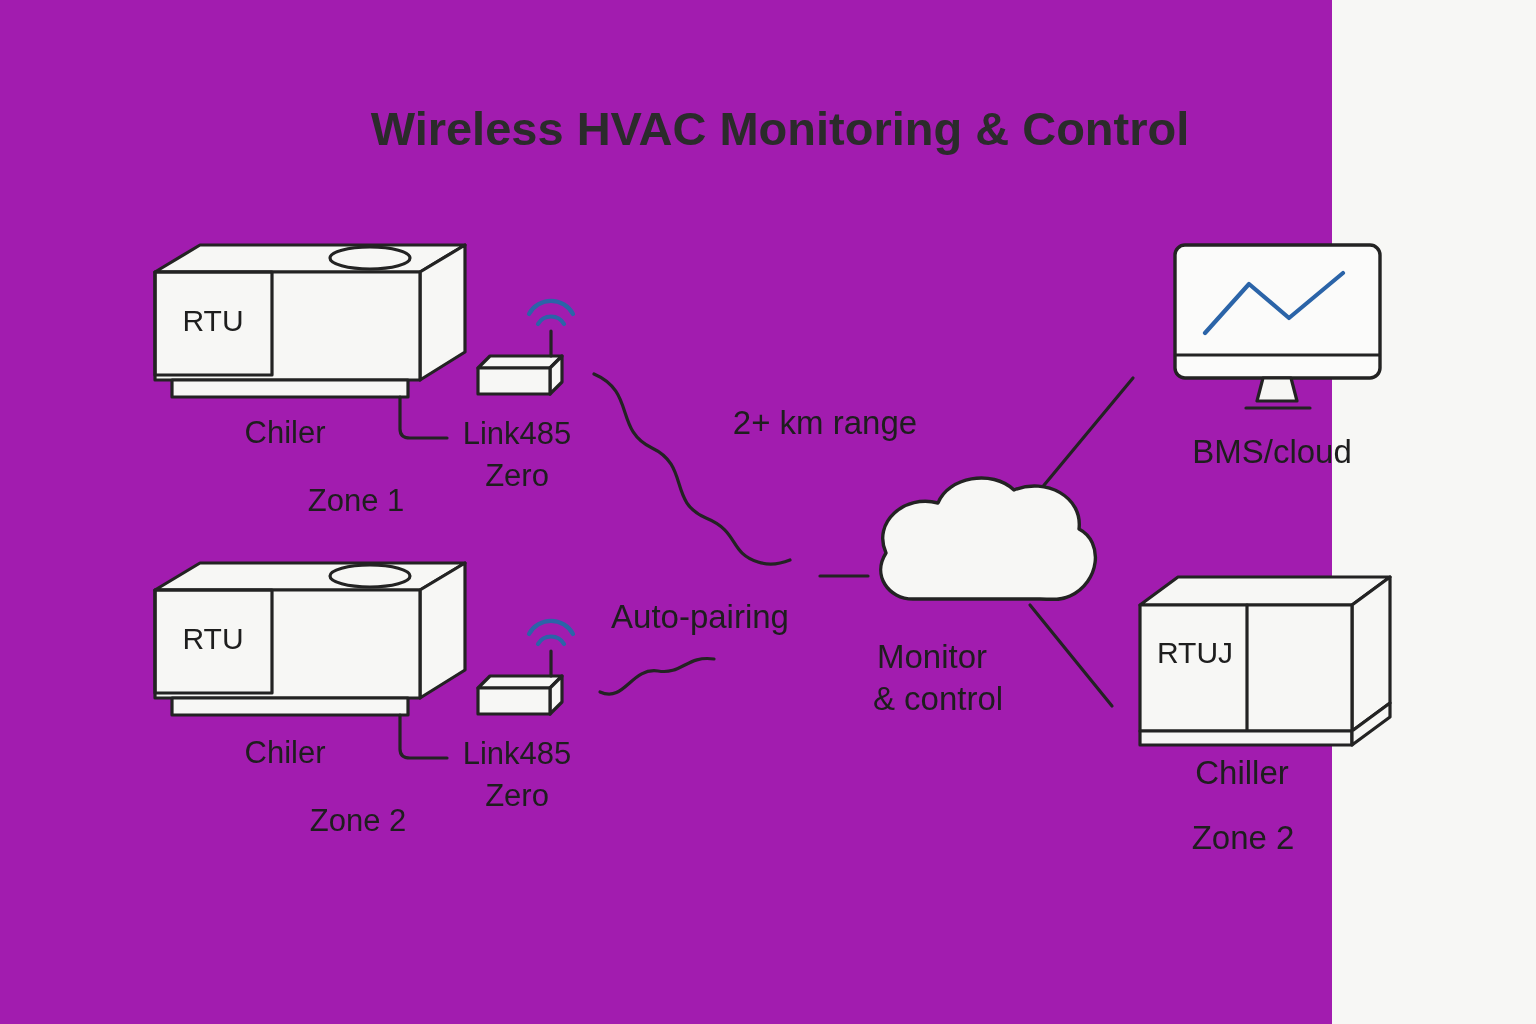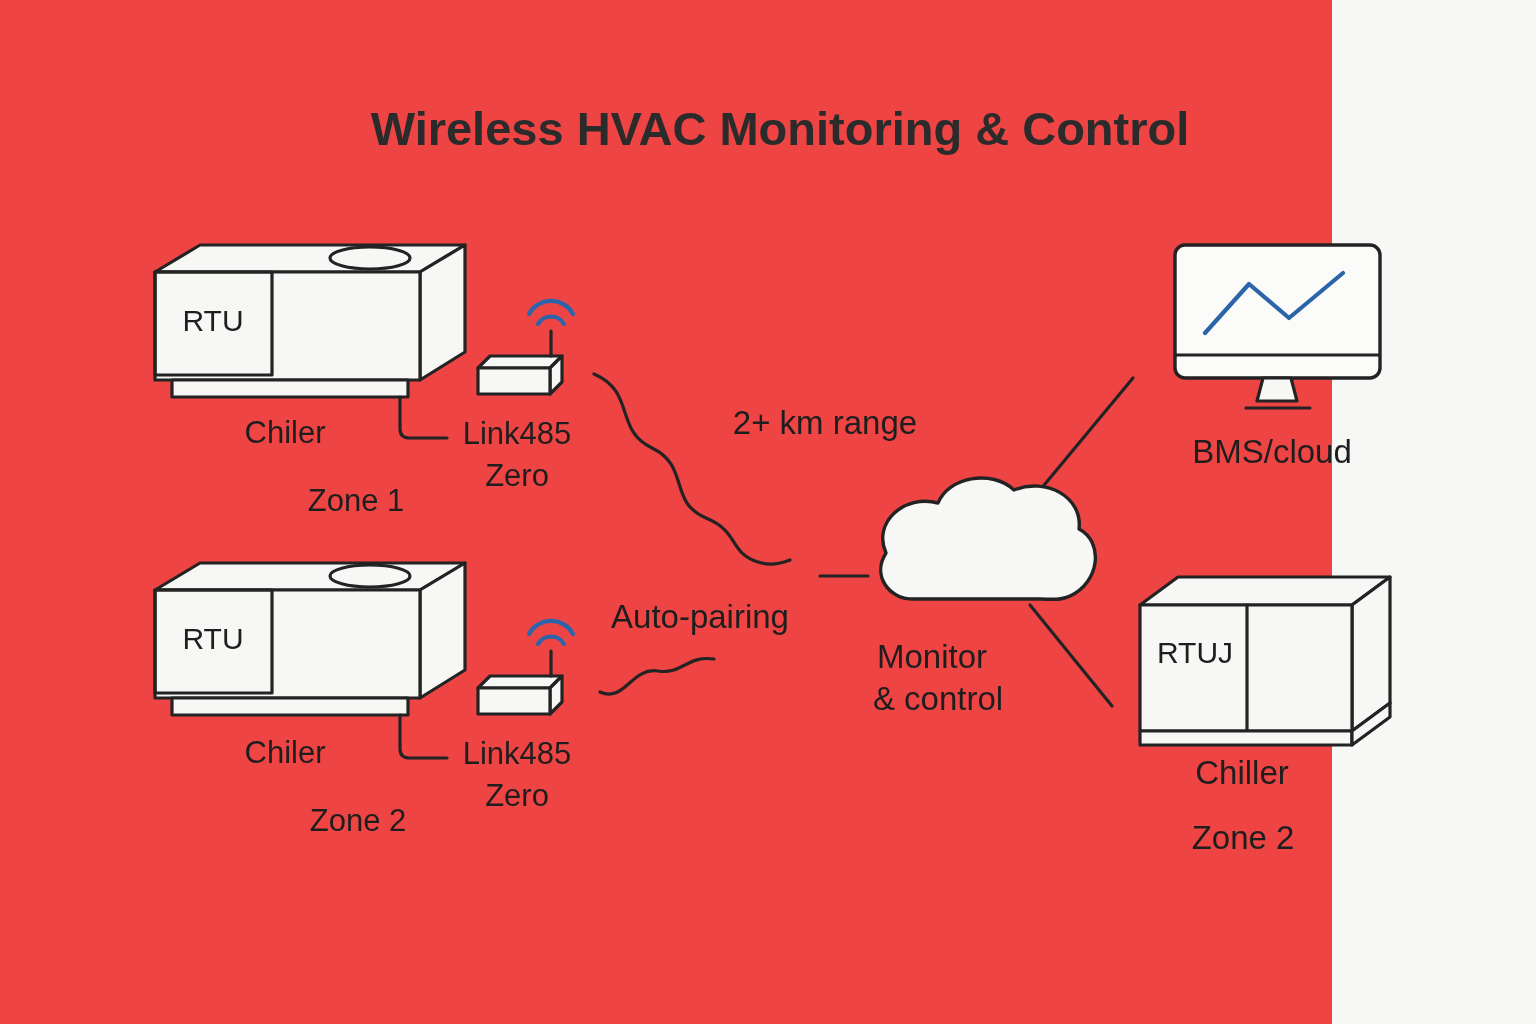--- a/index.html
+++ b/index.html
@@ -7,21 +7,21 @@
     padding: 0;
     width: 1536px;
     height: 1024px;
     background: #f7f7f5;
     overflow: hidden;
   }
   .stage {
     position: relative;
     width: 1332px;
     height: 1024px;
-    background: #ef4444;
+    background: #a21caf;
   }
   svg { display: block; }
   svg text {
     font-family: "Liberation Sans", sans-serif;
     fill: #1e1e1e;
   }
   .t-title  { font-size: 47px; font-weight: 700; fill: #2b2b2b; }
   .t-label  { font-size: 31px; }
   .t-inner  { font-size: 30px; }
   .ln       { stroke: #232323; stroke-width: 3.2; fill: none; stroke-linecap: round; stroke-linejoin: round; }

